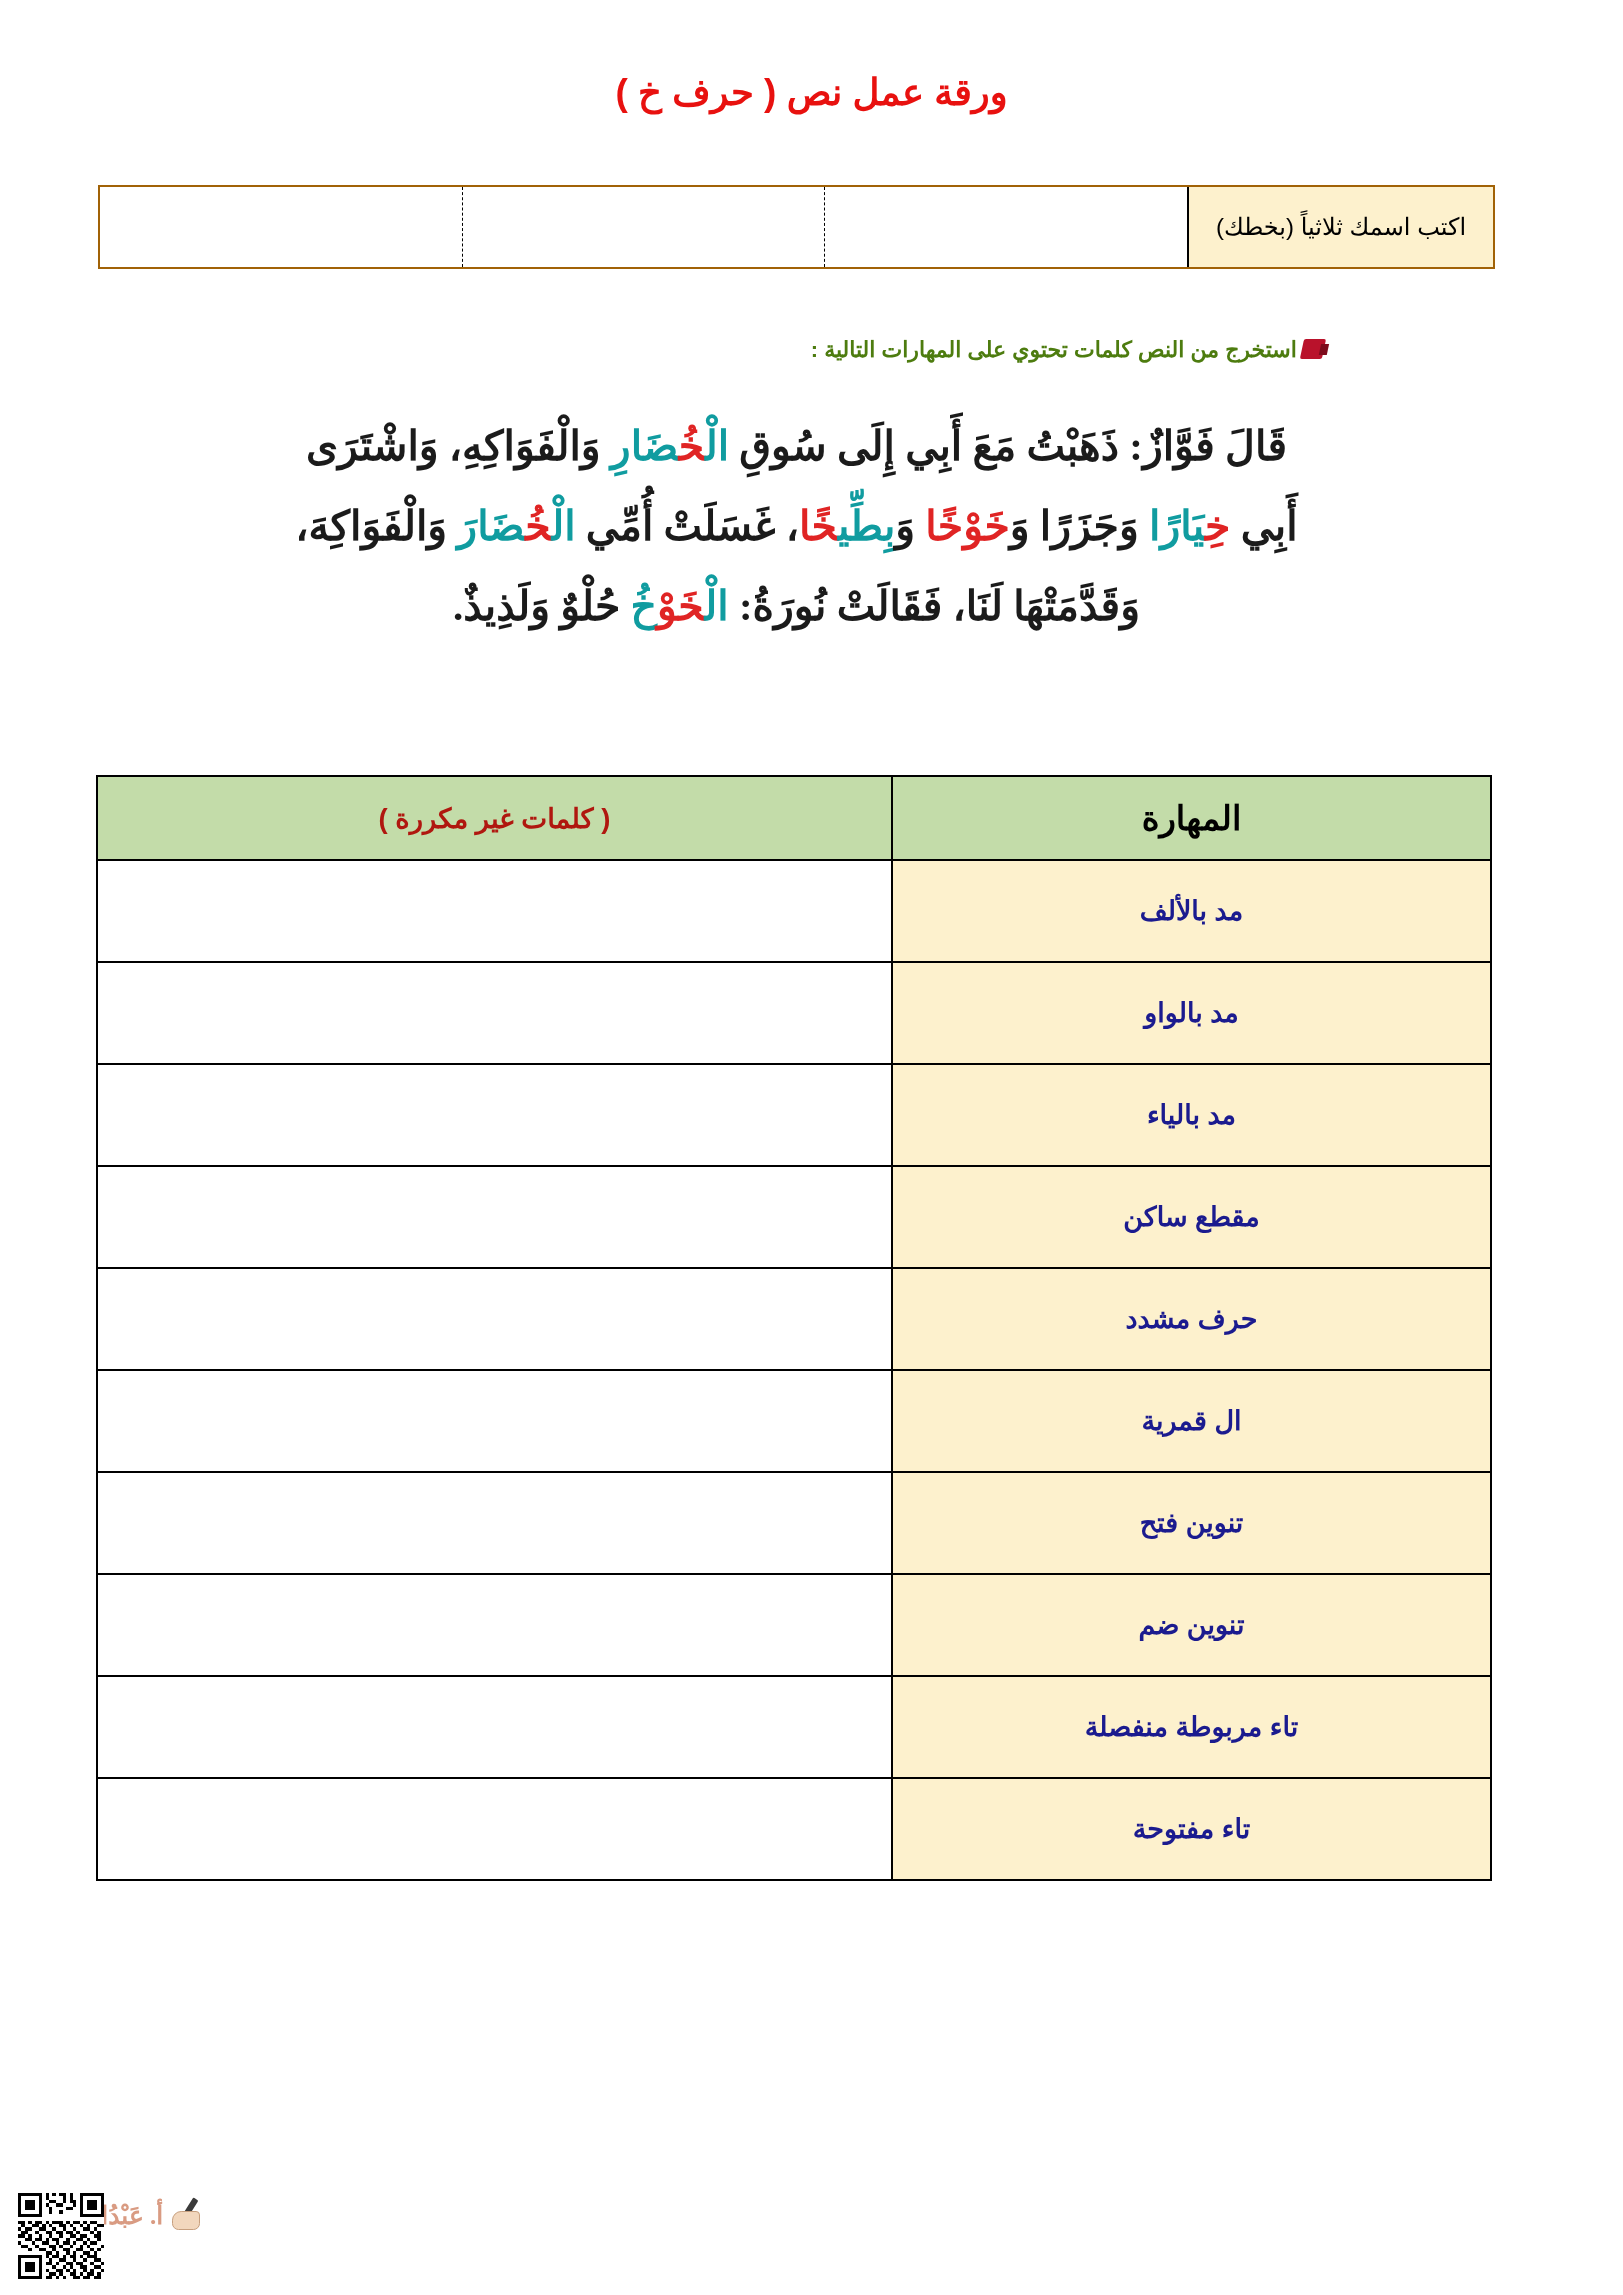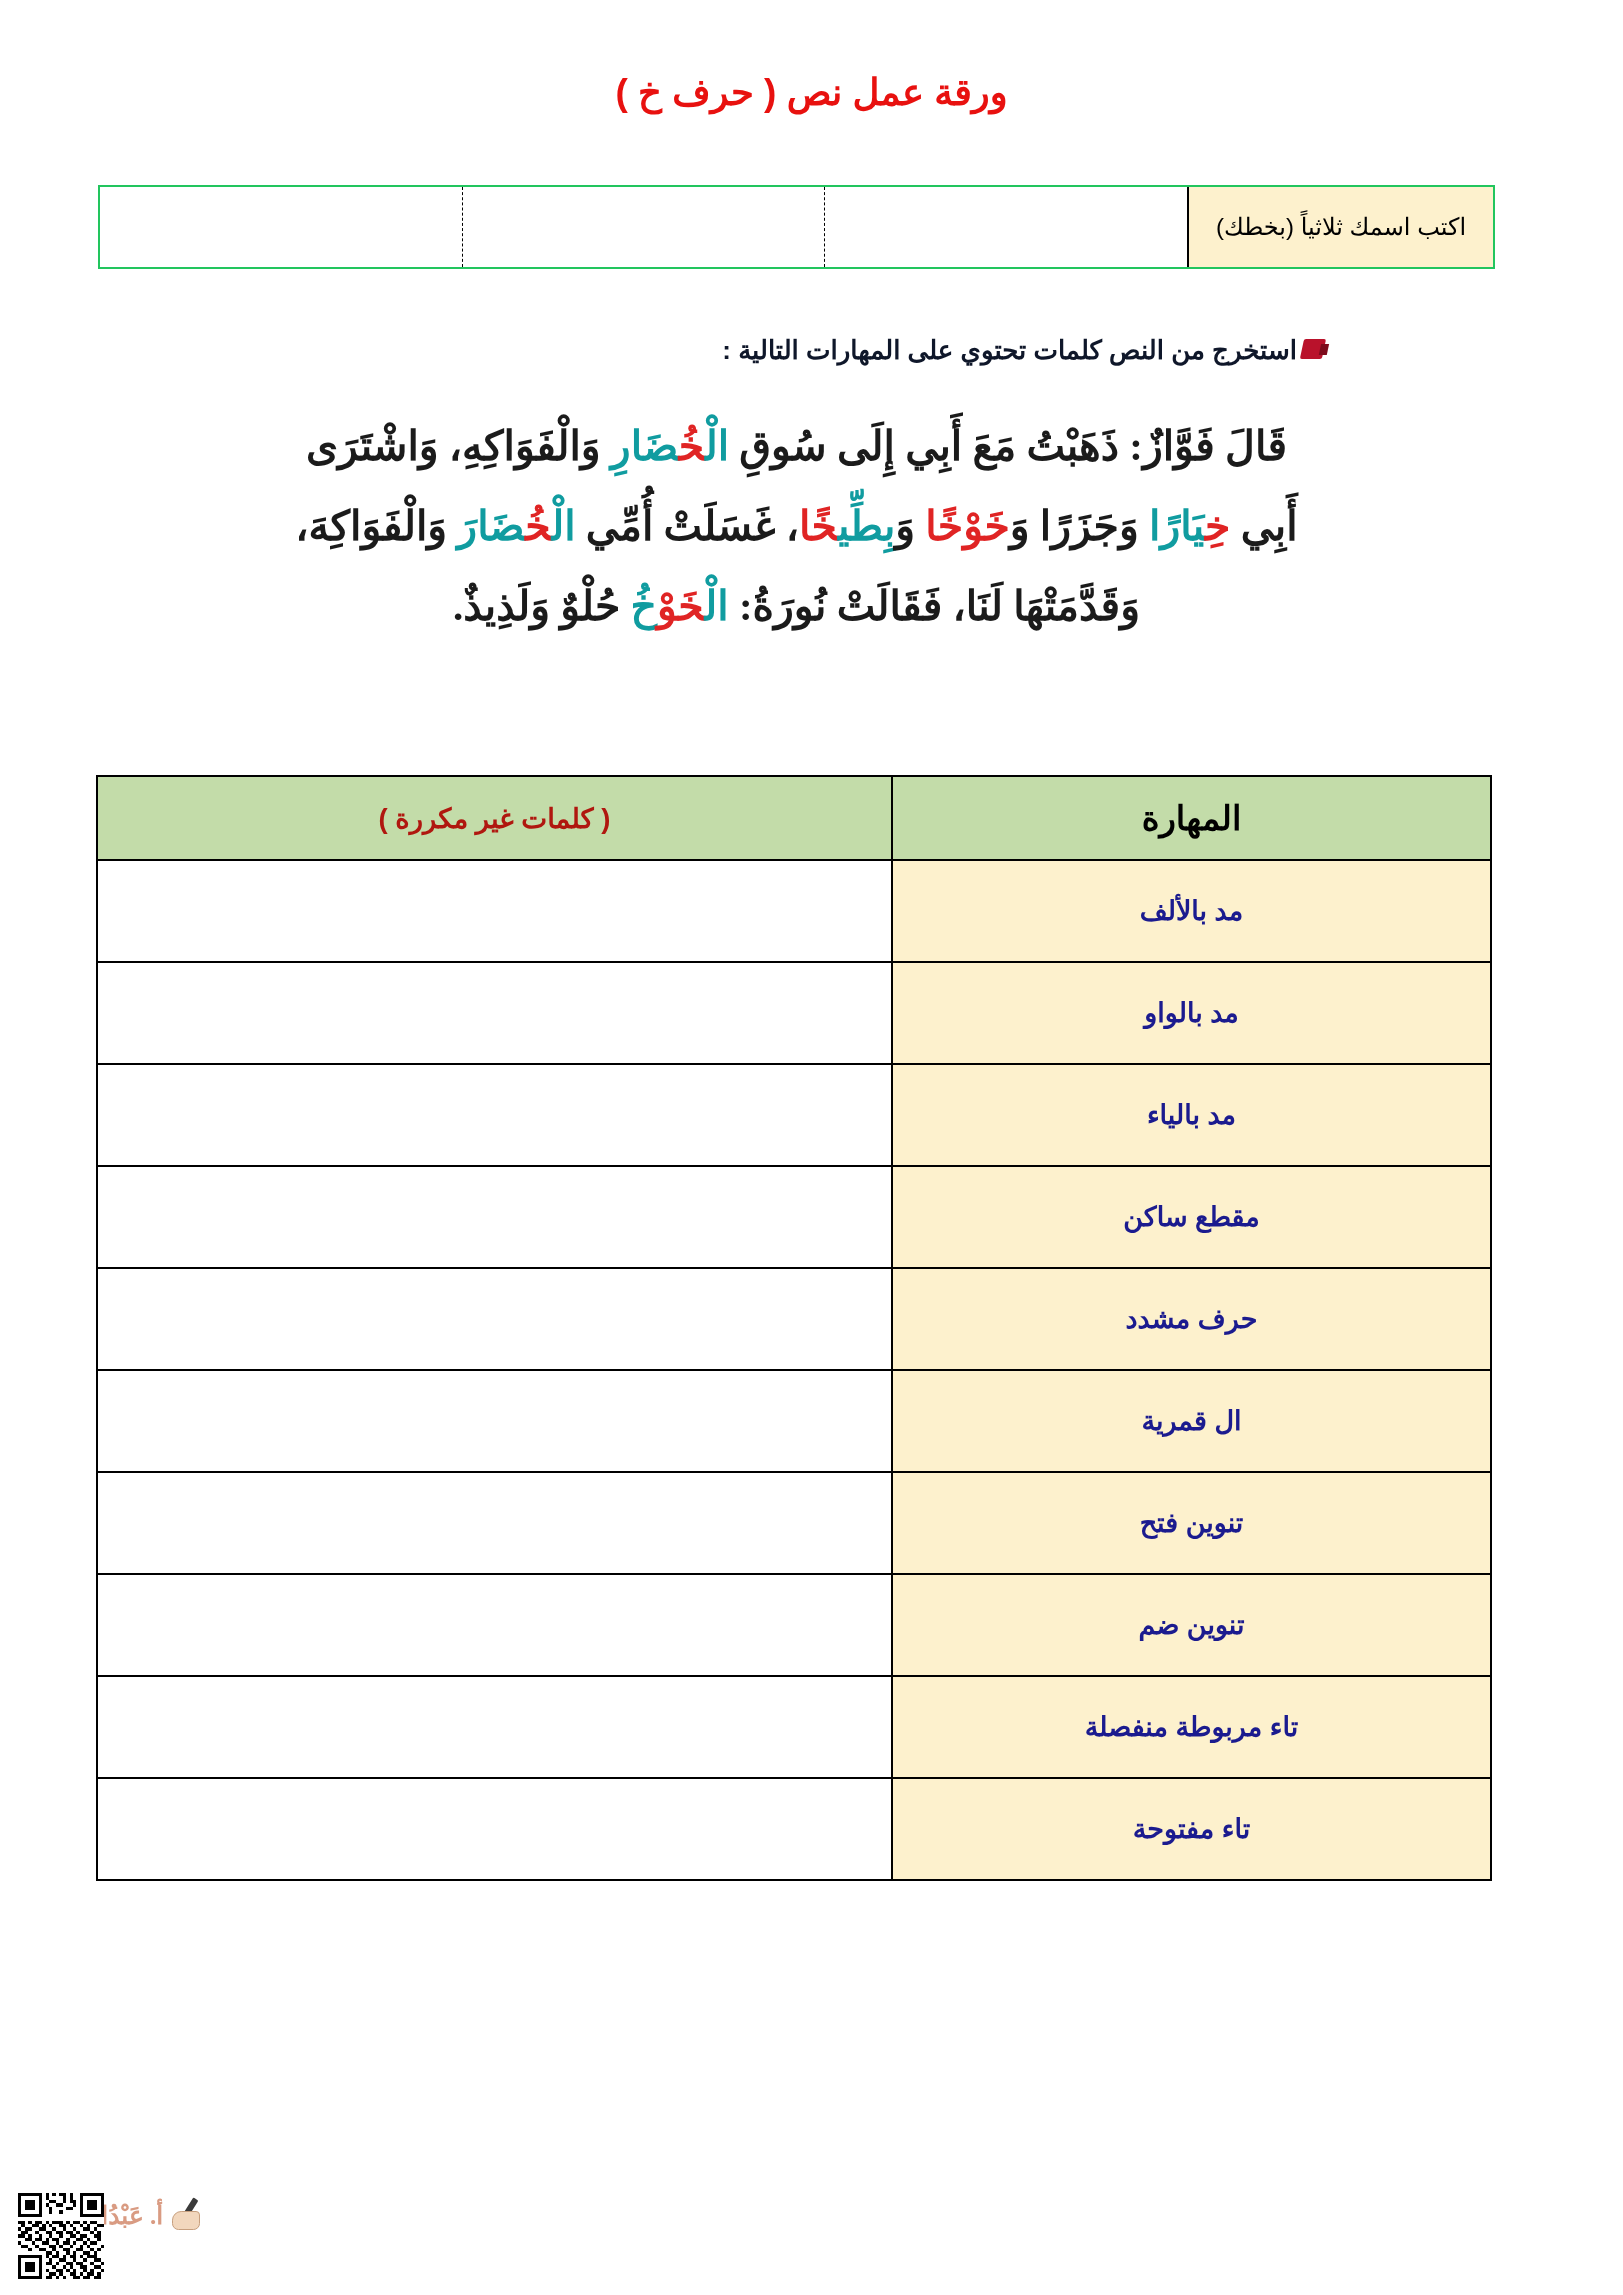--- a/index.html
+++ b/index.html
@@ -35,21 +35,21 @@
     direction:rtl;
   }
 
   
   .name-table {
     position:absolute;
     top:185px;
     right:128px;
     width:1397px;
     height:84px;
-    border:2px solid #22c55e;
+    border:2px solid #a16207;
     border-collapse:collapse;
     box-sizing:border-box;
     display:flex;
     flex-direction:row;
     direction:rtl;
   }
   .name-cell-label {
     width:306px;
     background:#fdf1cd;
     border-left:2px solid #000;
@@ -95,22 +95,22 @@
     transform:skewX(-12deg);
     border-radius:2px;
   }
   .marker-icon .tip {
     position:absolute; right:0px; top:8.5px;
     width:7.9px; height:10.5px;
     background:#7d0b1c;
     transform:skewX(-12deg);
   }
   .instruction-text {
-    color:#0f172a;
-    font-size:26px;
+    color:#4d7c0f;
+    font-size:22px;
     font-weight:bold;
     direction:rtl;
     white-space:nowrap;
   }
 
   
   .passage {
     position:absolute;
     top:406px;
     right:128px;

